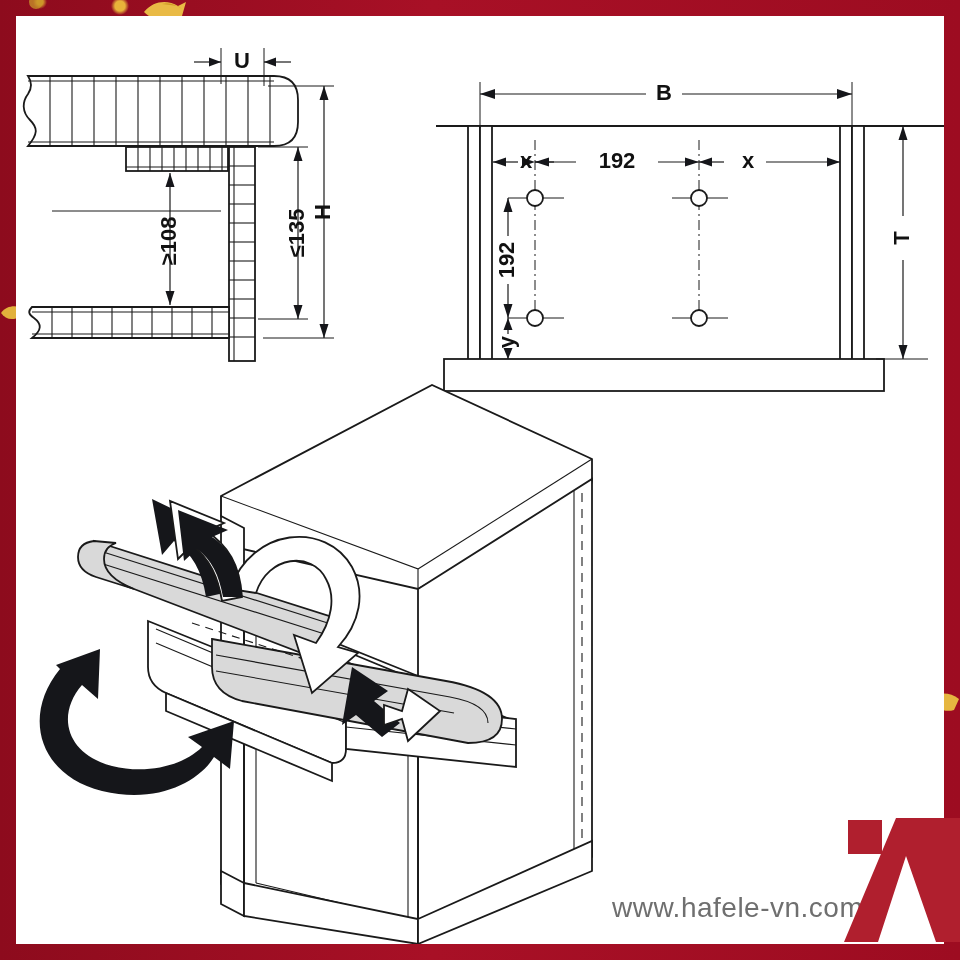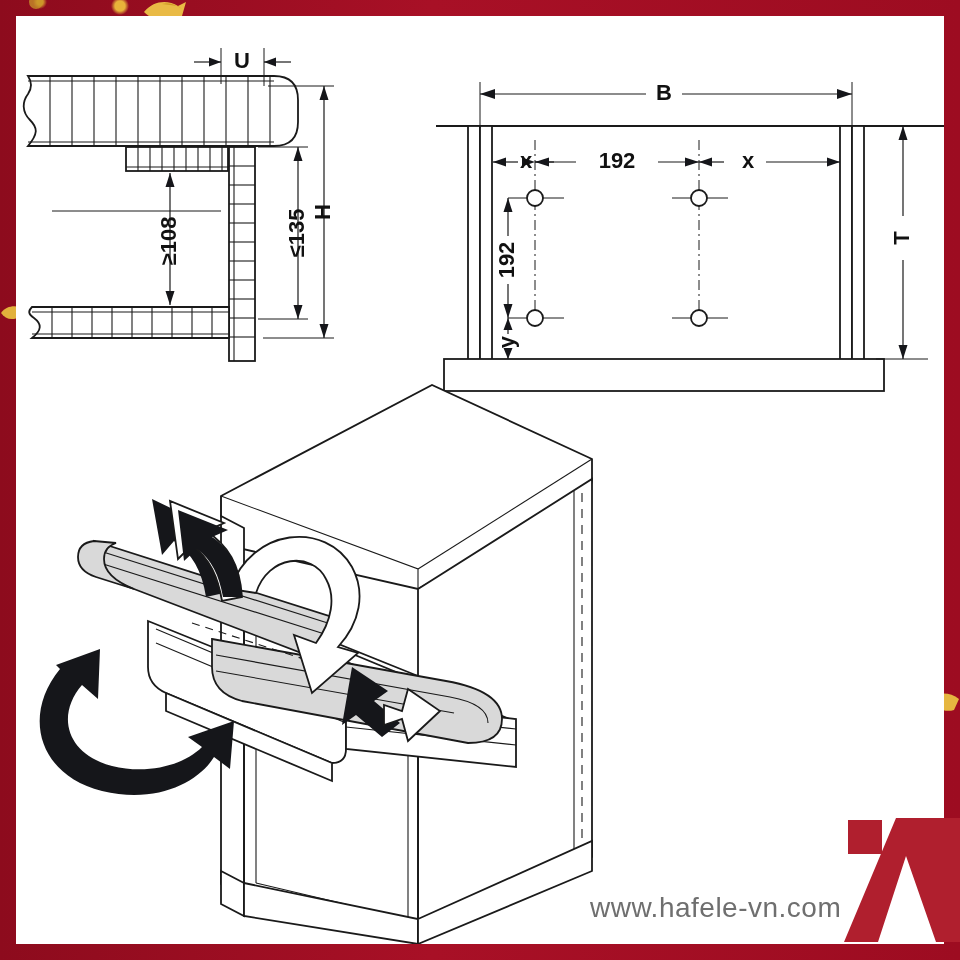--- a/index.html
+++ b/index.html
@@ -37,21 +37,21 @@
   .fillw{fill:#ffffff;}
   .fillg{fill:#d9d9d9;}
   .fillk{fill:#15161a;}
   .label{
     font-family:"Liberation Sans", sans-serif;
     font-weight:bold;font-size:22px;fill:#111;
     text-anchor:middle;dominant-baseline:middle;
   }
   
   #wm{
-    position:absolute;left:590px;top:892px;
+    position:absolute;left:612px;top:892px;
     font-size:28px;color:#6f6f6f;letter-spacing:.5px;
     font-family:"Liberation Sans", sans-serif;
     white-space:nowrap;
   }
   #logo{position:absolute;right:0px;top:816px;width:120px;height:128px;}
 </style>
 </head>
 <body>
 
 <div id="frame">

